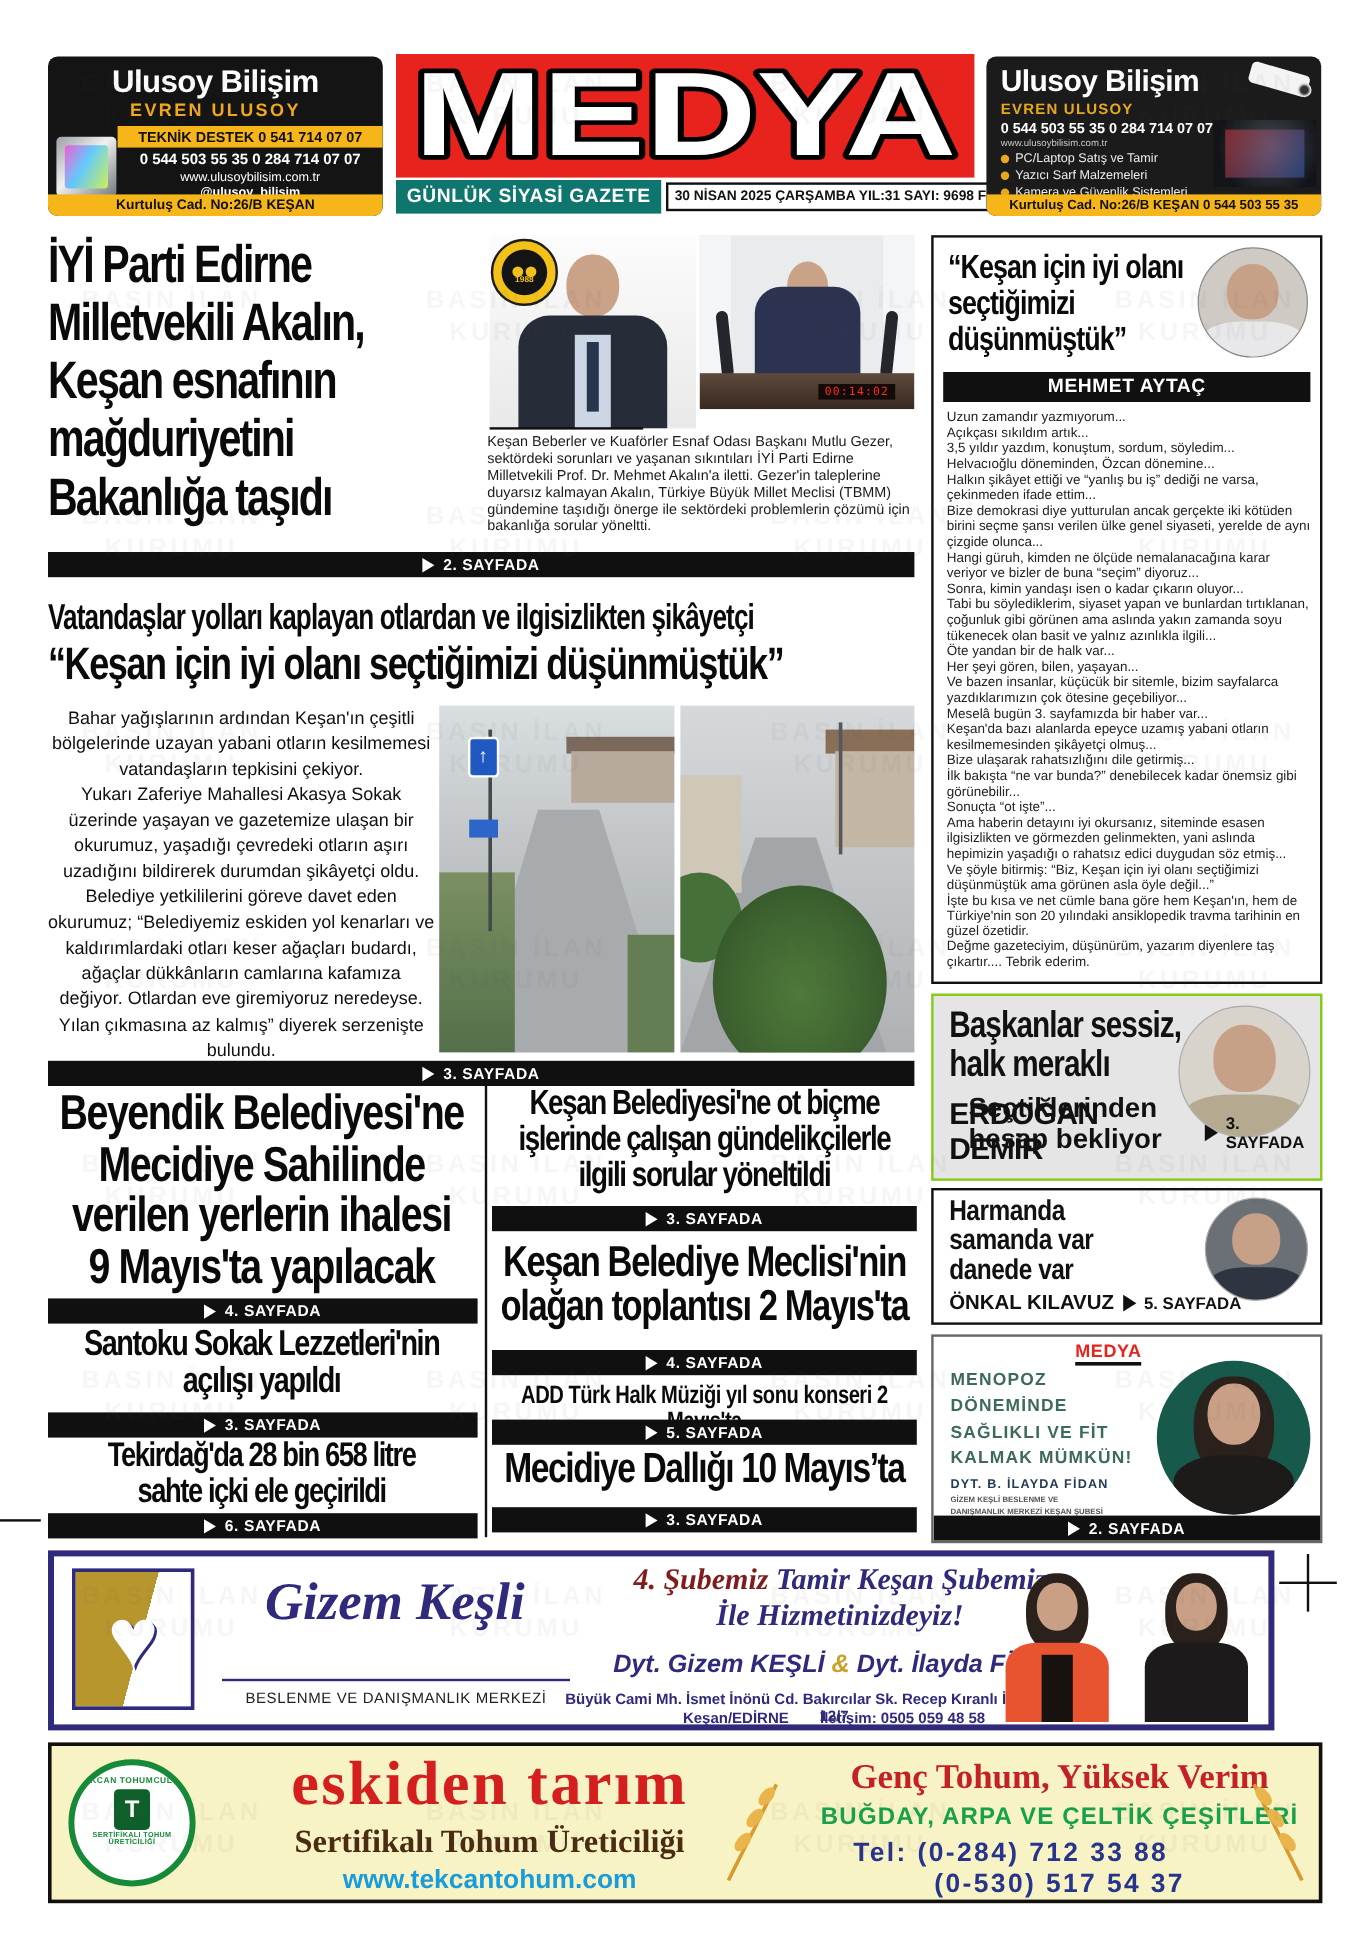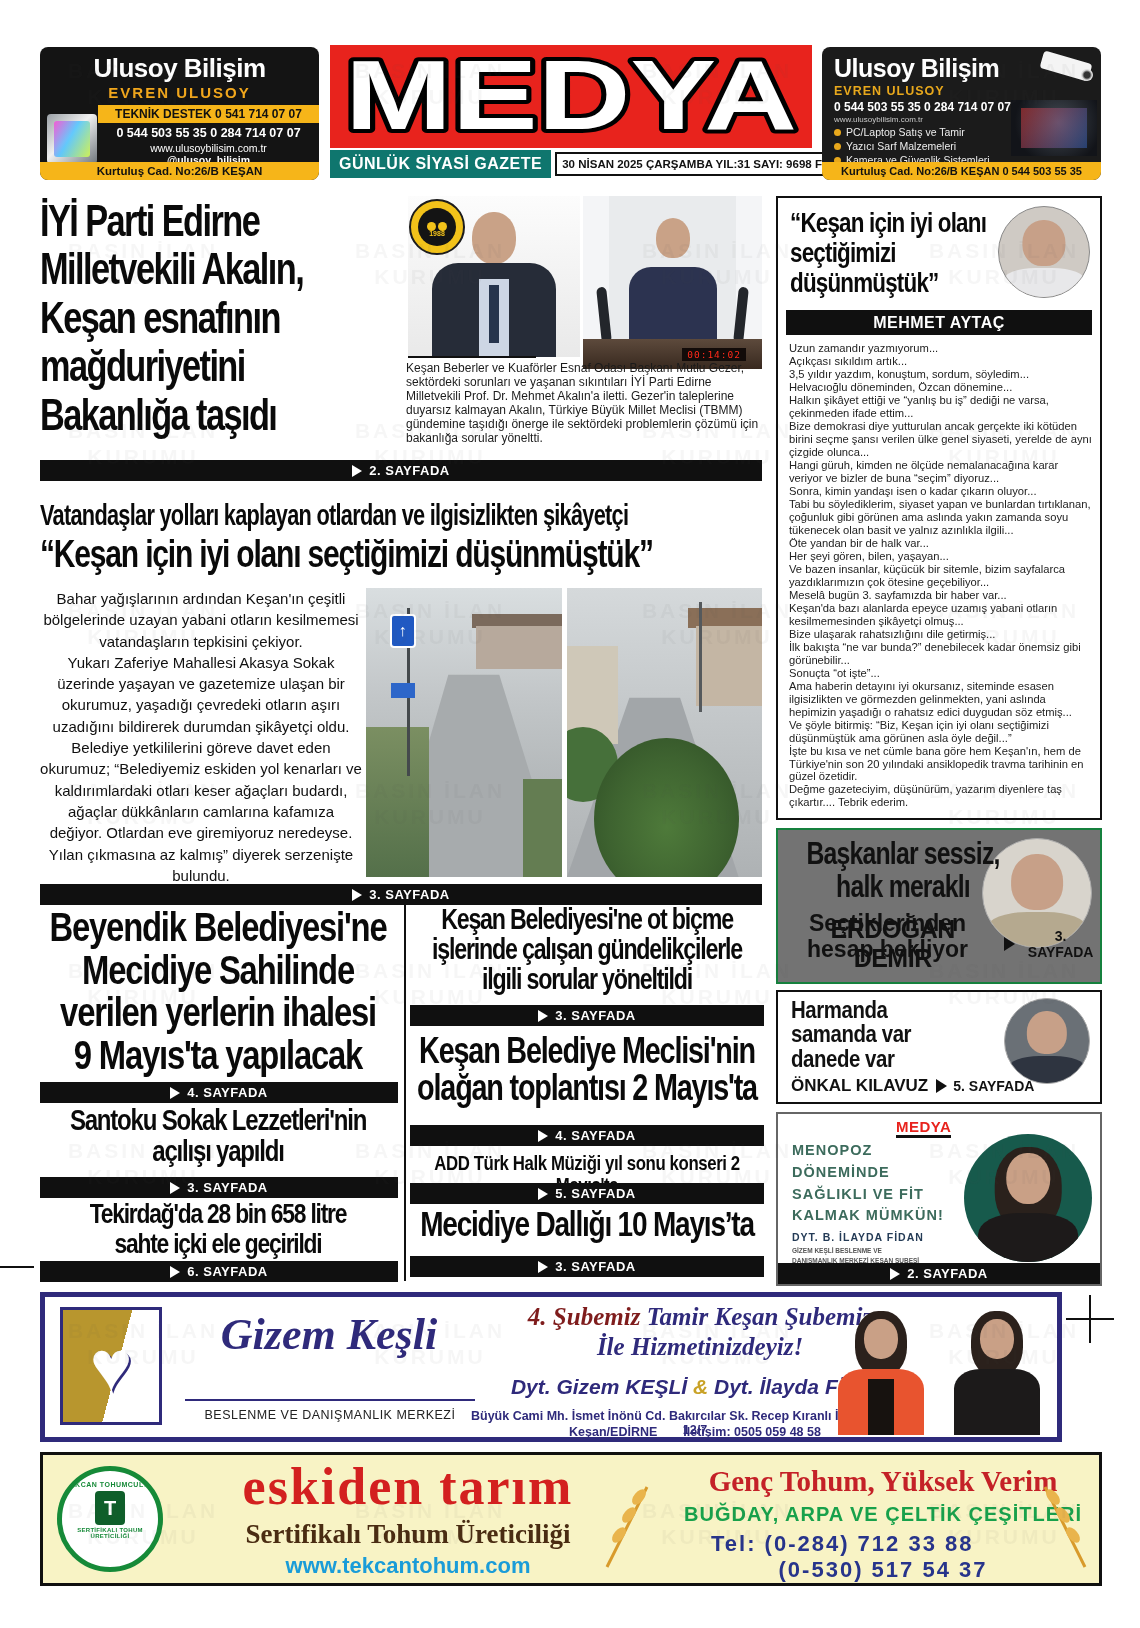--- a/index.html
+++ b/index.html
@@ -80,21 +80,21 @@
   .pg-body{position:absolute;left:50%;bottom:0;transform:translateX(-50%);width:124px;height:94px;
            background:#262c38;border-radius:26px 26px 0 0;}
   .pg-shirt{position:absolute;left:50%;bottom:0;transform:translateX(-50%);width:30px;height:78px;background:#cdd6e4;}
   .pg-tie{position:absolute;left:50%;bottom:14px;transform:translateX(-50%);width:10px;height:58px;background:#27354d;}
   .emblem{left:409px;top:199px;width:56px;height:56px;border-radius:50%;background:#f2c21a;
           border:2px solid #1c1c1c;z-index:4;}
   .emblem-in{position:absolute;inset:7px;border-radius:50%;background:#141414;}
   .emblem-dot{position:absolute;width:9px;height:9px;border-radius:50%;background:#f2c21a;top:14px;}
   .emblem-year{position:absolute;left:0;right:0;bottom:9px;text-align:center;color:#f2c21a;
                font-size:7px;font-weight:bold;}
-  .photo-meclis{left:583px;top:196px;width:179px;height:173px;overflow:hidden;background:#e9ebed;}
+  .photo-meclis{left:583px;top:196px;width:179px;height:145px;overflow:hidden;background:#e9ebed;}
   .pm-strip{position:absolute;top:0;bottom:30px;width:26px;background:#f4f5f7;}
   .pm-head{position:absolute;left:50%;top:22px;transform:translateX(-50%);width:34px;height:40px;
            border-radius:50% 50% 45% 45%;background:#c9a287;}
   .pm-body{position:absolute;left:50%;bottom:28px;transform:translateX(-50%);width:88px;height:74px;
            background:#2c3350;border-radius:22px 22px 0 0;}
   .pm-podium{position:absolute;left:0;right:0;bottom:0;height:30px;
              background:linear-gradient(180deg,#5d4a3c,#38291f);}
   .pm-mic{position:absolute;width:10px;height:56px;border-radius:5px;background:#23262b;bottom:26px;}
   .pm-clock{position:absolute;right:16px;bottom:8px;background:#120b09;color:#ff2a1a;
             font-family:"DejaVu Sans Mono",monospace;font-size:9.5px;padding:1px 5px;letter-spacing:1px;}
@@ -151,21 +151,21 @@
             border:1px solid #8a8a8a;overflow:hidden;background:#cfcac4;}
   .port-head{position:absolute;left:50%;top:14%;transform:translateX(-50%);width:48%;height:52%;
              border-radius:48% 48% 44% 44%;background:#c7a088;}
   .port-body{position:absolute;left:50%;bottom:-4%;transform:translateX(-50%);width:92%;height:36%;
              border-radius:40% 40% 0 0;background:#e8e8ea;}
   .ay-bar{position:absolute;left:8px;right:8px;top:112px;height:25px;background:#101010;color:#fff;
           display:flex;align-items:center;justify-content:center;font-weight:bold;font-size:16px;letter-spacing:.5px;}
   .ay-text{position:absolute;left:11px;right:7px;top:144px;bottom:6px;font-size:11.2px;line-height:1.16;
            white-space:pre-line;overflow:hidden;color:#222;}
 
-  .demir{left:776px;top:828px;width:326px;height:156px;border:2px solid #15803d;background:#737373;text-align:center;}
+  .demir{left:776px;top:828px;width:326px;height:156px;border:2px solid #84cc16;background:#e5e5e5;}
   .d-title{position:absolute;left:13px;top:8px;width:280px;font-size:31px;font-weight:900;line-height:1.05;
            letter-spacing:-1px;white-space:pre-line;transform:scaleX(.8);transform-origin:left top;}
   .d-photo{position:absolute;right:8px;top:8px;width:110px;height:110px;border-radius:50%;overflow:hidden;
            background:#d8d4cc;border:1px solid #aaa;}
   .d-body2{background:#b5a98f !important;}
   .d-sub{position:absolute;left:29px;top:80px;font-size:23px;font-weight:bold;line-height:1.15;white-space:pre-line;}
   .d-row{position:absolute;left:13px;bottom:9px;display:flex;align-items:center;gap:10px;}
   .d-auth{font-size:25px;font-weight:900;letter-spacing:-.5px;}
   .pref{display:flex;align-items:center;gap:6px;font-weight:bold;font-size:14px;}
 

